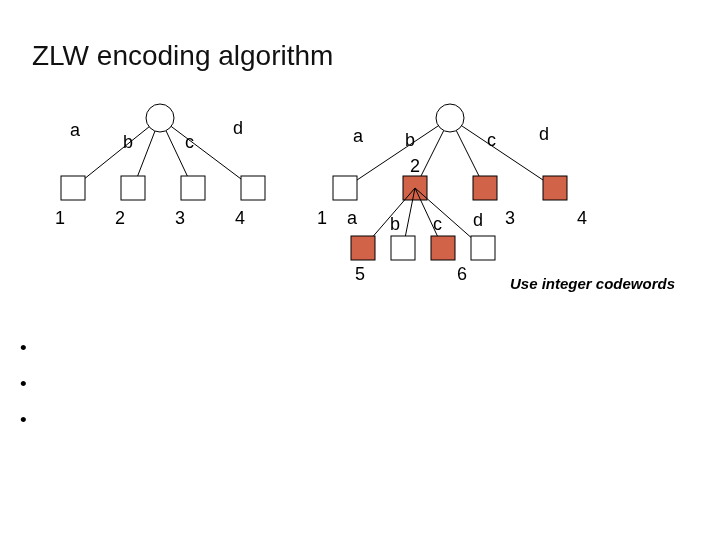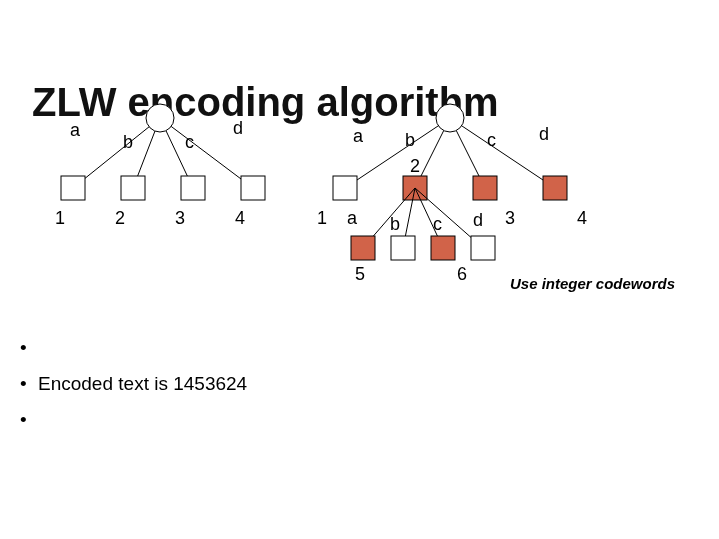--- a/index.html
+++ b/index.html
@@ -8,24 +8,23 @@
     height: 539px;
     background: #fff;
     font-family: Arial, Helvetica, sans-serif;
     position: relative;
     overflow: hidden;
   }
   .title {
     position: absolute;
     left: 32px;
     top: 40px;
-    font-size: 40px;
-    font-weight: 700;
+    font-size: 28px;
+    font-weight: 400;
     color: #111;
-    margin-top: 40px;
   }
   .diagram {
     position: absolute;
     left: 55px;
     top: 100px;
     width: 630px;
     height: 200px;
   }
   svg { position: absolute; left: 0; top: 0; overflow: visible; }
   .dlabel {
@@ -132,18 +131,17 @@
 </div>
 
 <div class="annot">Use integer codewords</div>
 
 <div class="bullets">
   <div class="row">
     <span class="dot">•</span>
   </div>
   <div class="row">
     <span class="dot">•</span>
-    <span>Encoded text is 1453624</span>
   </div>
   <div class="row">
     <span class="dot">•</span>
   </div>
 </div>
 
 </body></html>

